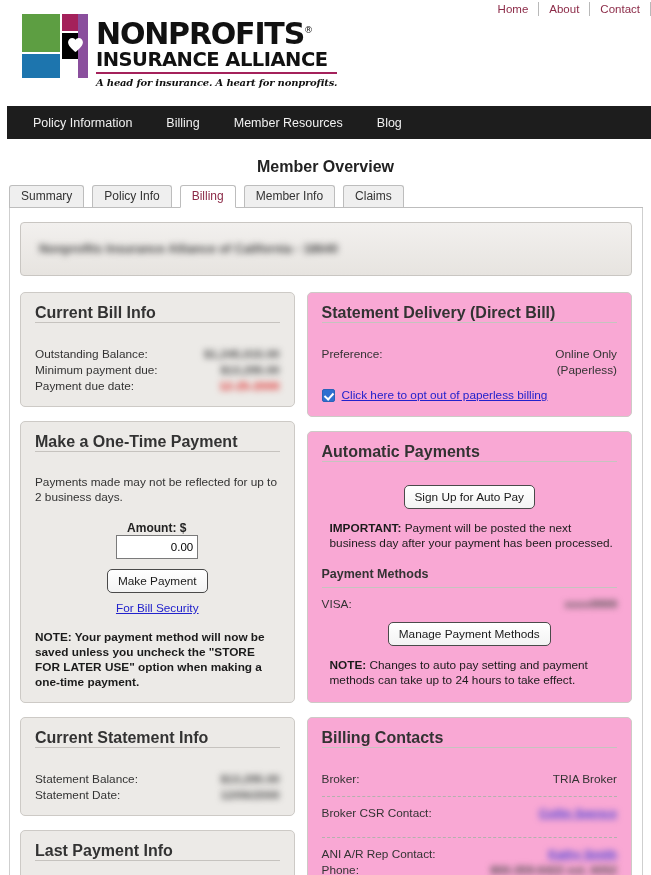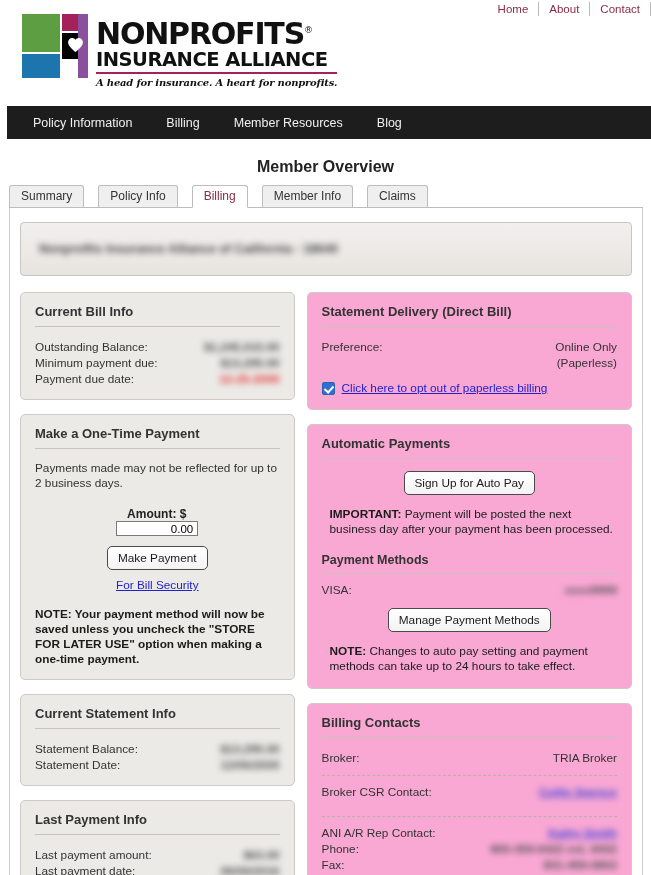--- a/index.html
+++ b/index.html
@@ -80,21 +80,21 @@
     display: flex; align-items: flex-end;
     border-bottom: 1px solid #bdbdbd;
     width: 634px; height: 22px;
   }
   .tab {
     border: 1px solid #bdbdbd;
     border-bottom: none;
     background: #efefef;
     padding: 3px 11px 3px 11px;
     font-size: 12px; color: #333;
-    margin-right: 14px;
+    margin-right: 8px;
     border-radius: 3px 3px 0 0;
     line-height: 15px;
     cursor: pointer;
     white-space: nowrap;
   }
   .tab.active {
     background: #ffffff;
     color: #8c2b48;
     position: relative; top: 1px;
     border-bottom: 1px solid #fff;
@@ -129,24 +129,23 @@
   .col-right { width: 332px; margin-left: 12px; }
 
   .panel {
     background: #eceae7;
     border: 1px solid #cdcac6;
     border-radius: 5px;
     padding: 11px 14px 12px 14px;
     margin-bottom: 14px;
   }
   .panel-title {
-    font-size: 13px; font-weight: 700; color: #333;
-    padding-bottom: 7px;
+    font-size: 16px; font-weight: 700; color: #333;
     border-bottom: 1px solid #c6c3bf;
-    margin-bottom: 12px;
+    margin-bottom: 23px;
   }
   .subhead {
     font-size: 12.5px; font-weight: 700; color: #333;
     padding-bottom: 6px;
     border-bottom: 1px solid #c6c3bf;
     margin: 16px 0 8px 0;
   }
 
   .kv { display: flex; justify-content: space-between; align-items: baseline; font-size: 11.8px; color: #333; line-height: 16px; }
   .kv .k { white-space: nowrap; }
@@ -159,21 +158,21 @@
   .note { font-size: 11.8px; color: #1b1b1b; line-height: 15px; font-weight: 700; }
   .note-normal { font-weight: 400; }
 
   .amount-row {
     display: flex; align-items: center; justify-content: center;
     margin-top: 16px;
     flex-direction: column;
   }
   .amount-label { font-size: 12px; font-weight: 700; color: #222; margin-right: 1px; }
   .amount-input {
-    width: 82px; height: 15px;
+    width: 82px; height: 24px;
     border: 1px solid #7a7a7a;
     background: #fff;
     font-family: "Liberation Sans", sans-serif;
     font-size: 11.5px; color: #000;
     text-align: right;
     padding: 0 4px;
   }
 
   .btn {
     display: inline-block;

